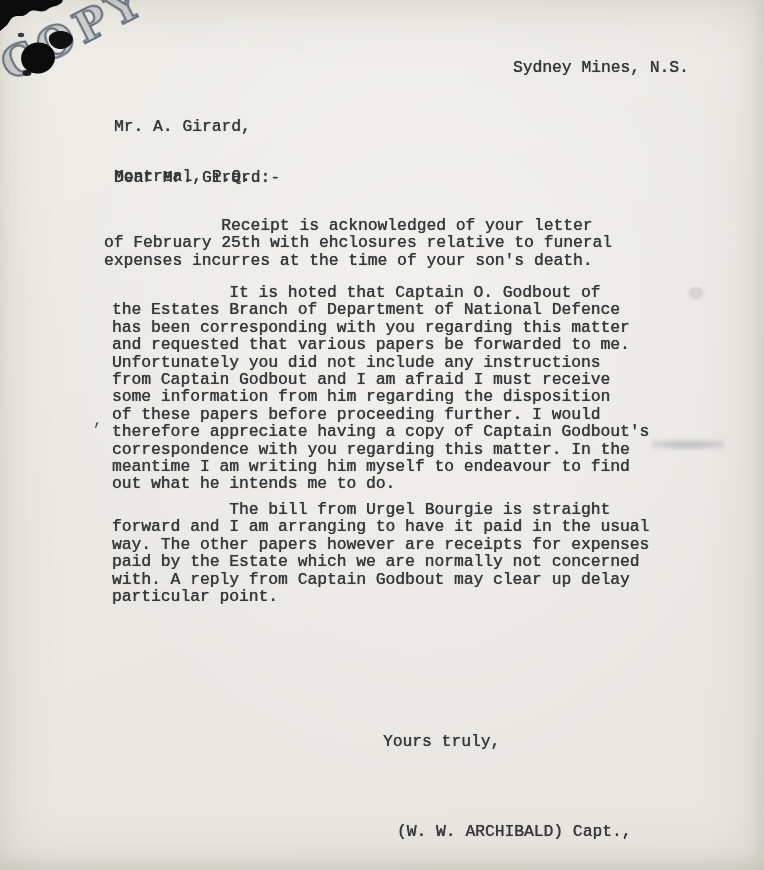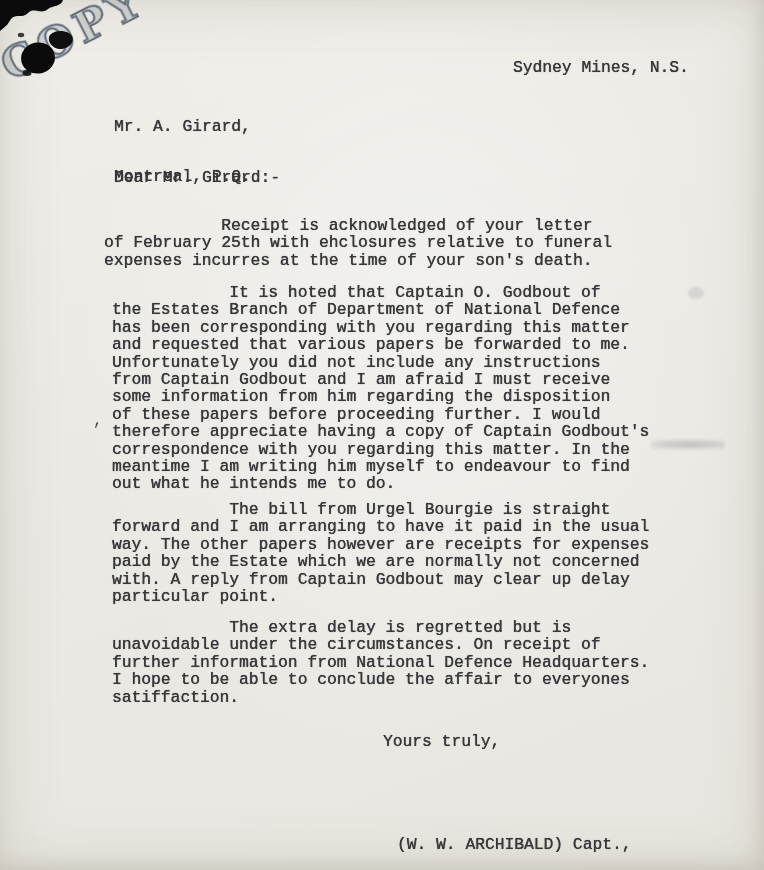--- a/index.html
+++ b/index.html
@@ -34,21 +34,21 @@
   }
   .dateline   { left: 513px; top: 4px;  line-height: 25.5px; }
   .recipient  { left: 114px; top: 85px; line-height: 16.8px; }
   .salutation { left: 114px; top: 169px; }
   .para-1     { left: 104px; top: 217px; }
   .para-2     { left: 112px; top: 284px; }
   .para-3     { left: 112px; top: 501px; }
   .para-4     { left: 112px; top: 619px; }
   .closing    { left: 383px; top: 733px; }
   .signature  { left: 392px; top: 783px; line-height: 19.3px; }
-  .signature .sig-line-1 { padding-left: 5px; margin-top: 13px; }
+  .signature .sig-line-1 { padding-left: 5px; }
 
   
   .stamp {
     position: absolute;
     left: 16px;
     top: 38px;
     height: 54px;
     font-family: "DejaVu Serif", "Liberation Serif", serif;
     font-size: 43px;
     font-weight: 700;
@@ -143,25 +143,20 @@
 therefore appreciate having a copy of Captain Godbout's
 correspondence with you regarding this matter. In the
 meantime I am writing him myself to endeavour to find
 out what he intends me to do.</div>
   <div class="tw para-3">            The bill from Urgel Bourgie is straight
 forward and I am arranging to have it paid in the usual
 way. The other papers however are receipts for expenses
 paid by the Estate which we are normally not concerned
 with. A reply from Captain Godbout may clear up delay
 particular point.</div>
-  <div class="tw para-4">            The extra delay is regretted but is
-unavoidable under the circumstances. On receipt of
-further information from National Defence Headquarters.
-I hope to be able to conclude the affair to everyones
-satiffaction.</div>
 
   <div class="tw closing">Yours truly,</div>
   <div class="tw signature">
     <div class="sig-line-1">(W. W. ARCHIBALD) Capt.,</div>
     
   </div>
 
   <div class="marginal-mark">,</div>
   <div class="ghost-smudge"></div>
   <div class="ghost-smudge-2"></div>

